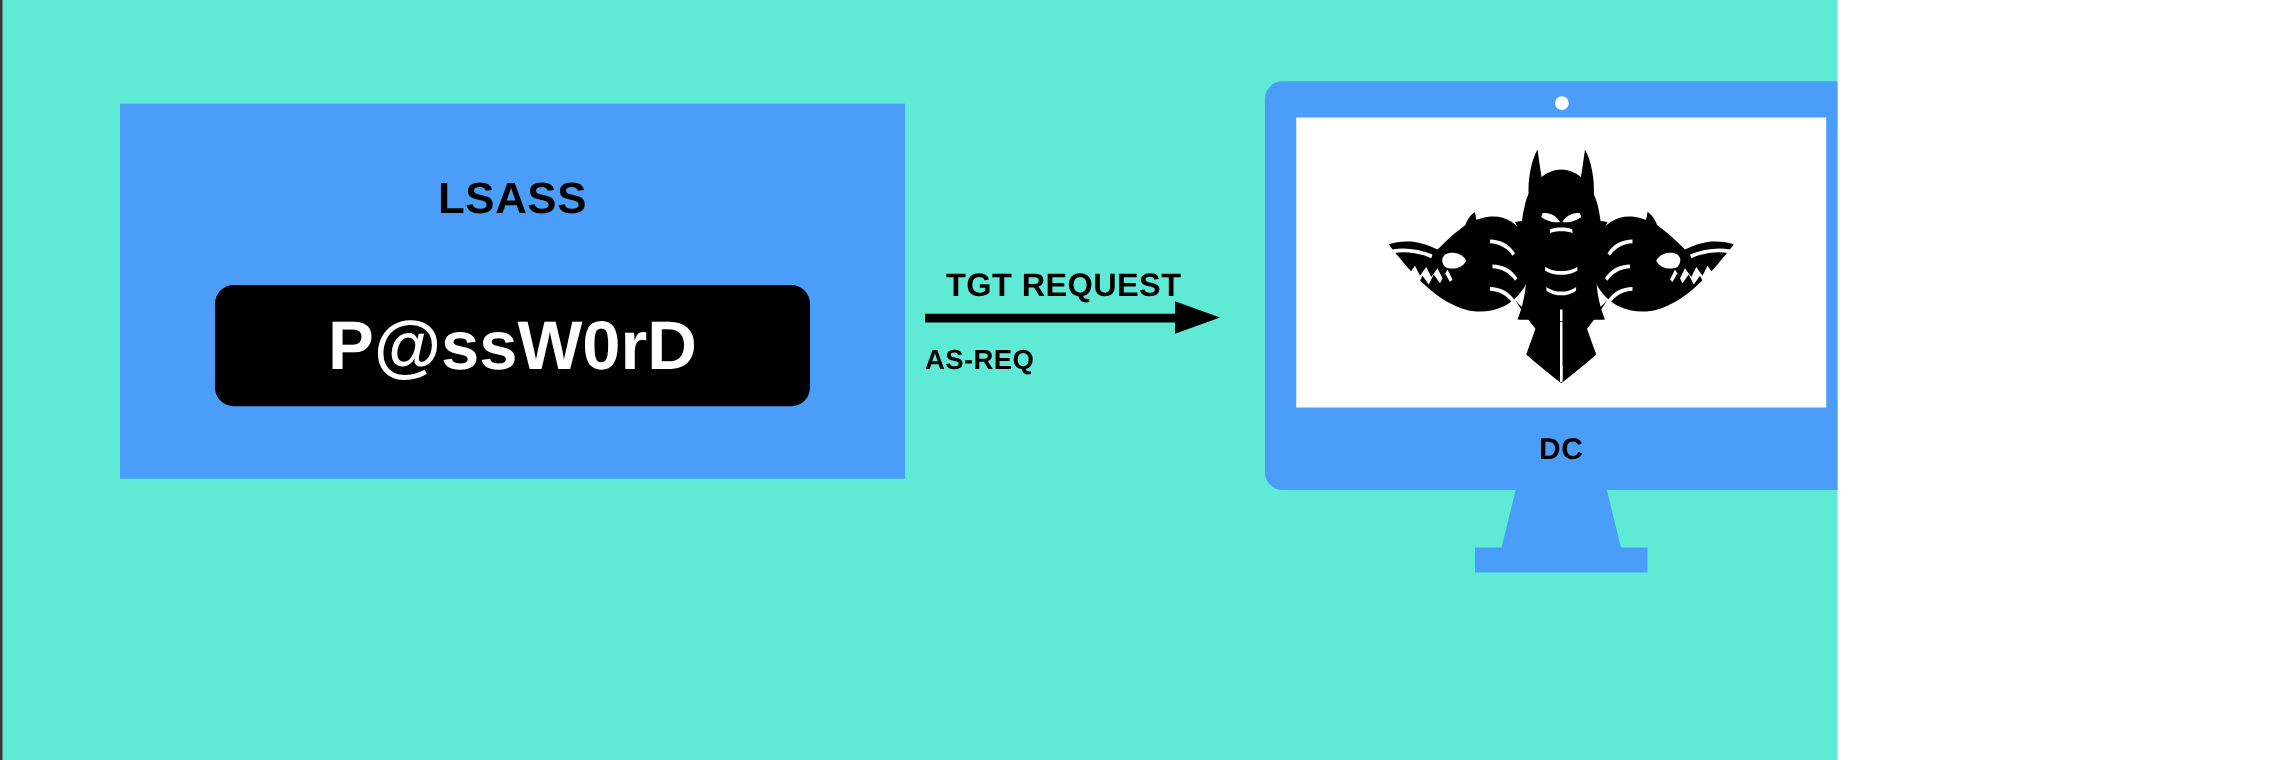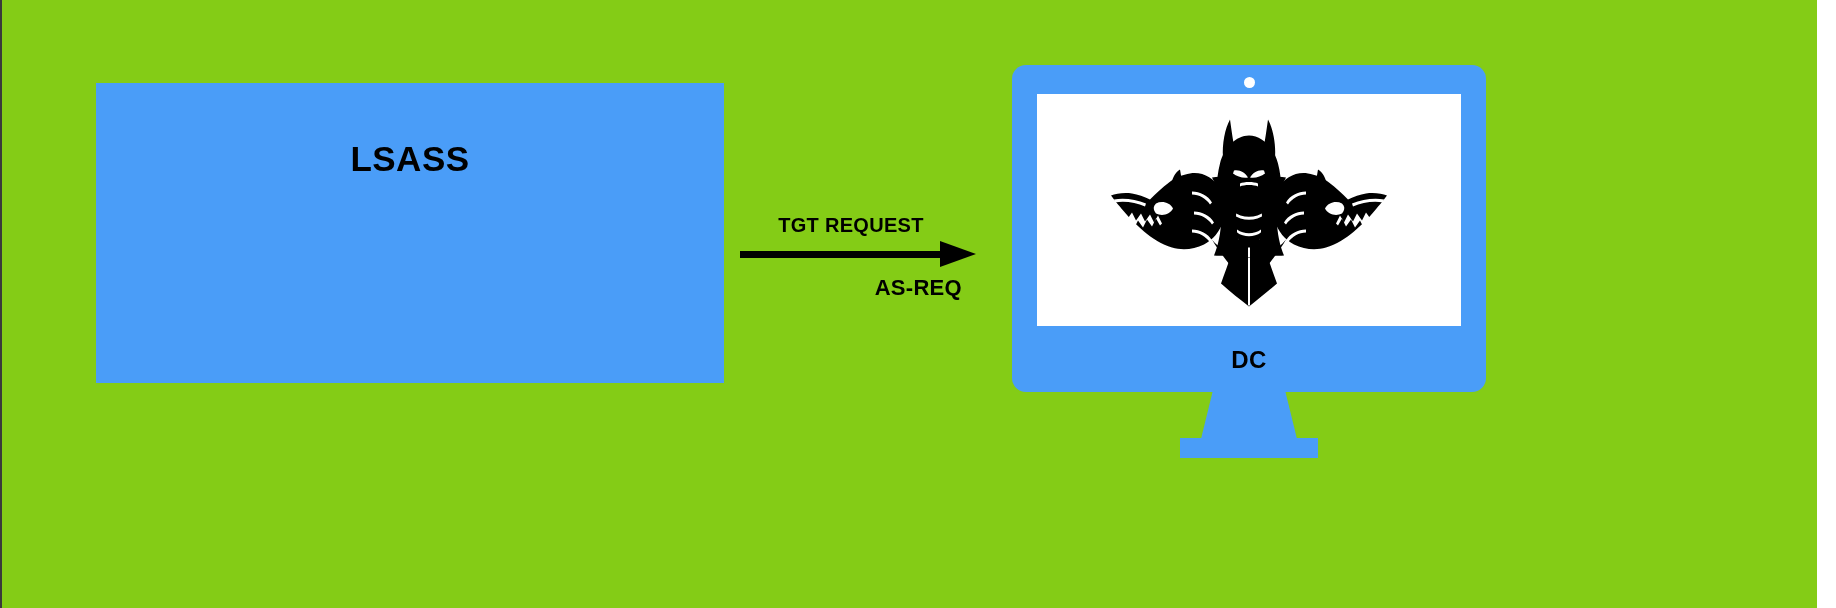--- a/index.html
+++ b/index.html
@@ -5,23 +5,23 @@
   html, body {
     margin: 0;
     padding: 0;
     background: #ffffff;
   }
   body {
     font-family: "Liberation Sans", sans-serif;
   }
   #canvas {
     position: relative;
-    width: 1817px;
+    width: 1470px;
     height: 608px;
-    background: #84cc16;
+    background: #5eead4;
     overflow: hidden;
   }
   
   .edge-line {
     position: absolute;
     left: 0px;
     top: 0px;
     width: 2px;
     height: 608px;
     background: #3a3a3a;
@@ -75,32 +75,32 @@
     top: 215px;
     width: 240px;
     height: 95px;
   }
   .arrow-label-top {
     position: absolute;
     left: 0px;
     top: 0px;
     width: 222px;
     text-align: center;
-    font-size: 20px;
+    font-size: 26px;
     font-weight: bold;
     color: #000000;
     letter-spacing: 0.3px;
     line-height: 1;
   }
   .arrow-label-bottom {
     position: absolute;
     left: 0px;
     top: 62px;
     width: 222px;
-    text-align: right;
+    text-align: left;
     font-size: 22px;
     font-weight: bold;
     color: #000000;
     letter-spacing: 0.3px;
     line-height: 1;
   }
   .arrow-shaft {
     position: absolute;
     left: 0px;
     top: 36px;
@@ -195,20 +195,23 @@
 </head>
 <body>
 
 <div id="canvas">
 
   <div class="edge-line"></div>
 
   <div class="lsass-panel">
     <div class="lsass-title">LSASS</div>
 
+    <div class="password-box">
+      <span class="password-text">P@ssW0rD</span>
+    </div>
   </div>
 
   <div class="arrow-group">
     <div class="arrow-label-top">TGT REQUEST</div>
     <div class="arrow-shaft"></div>
     <div class="arrow-head"></div>
     <div class="arrow-label-bottom">AS-REQ</div>
   </div>
 
   <div class="monitor-wrap">

